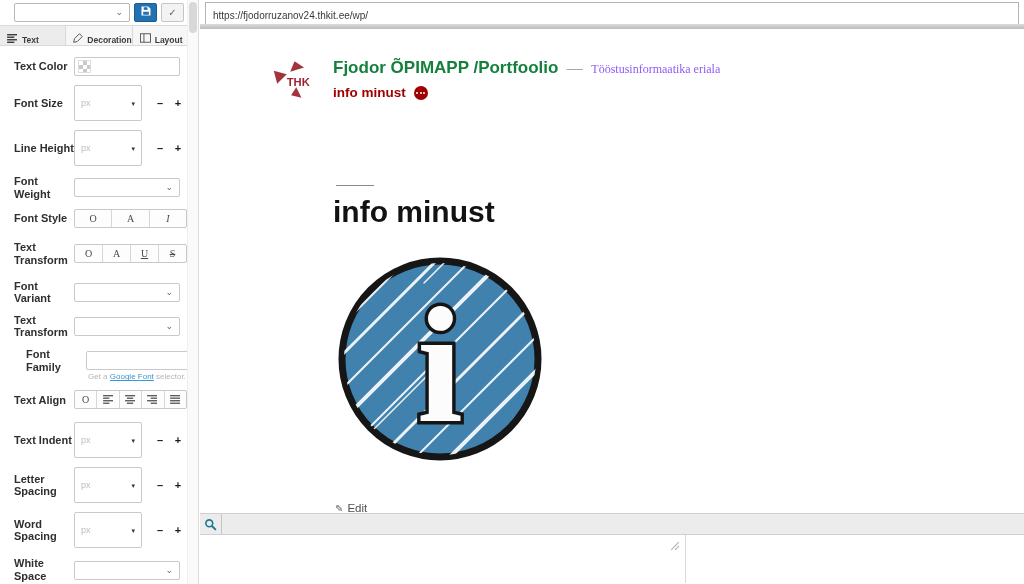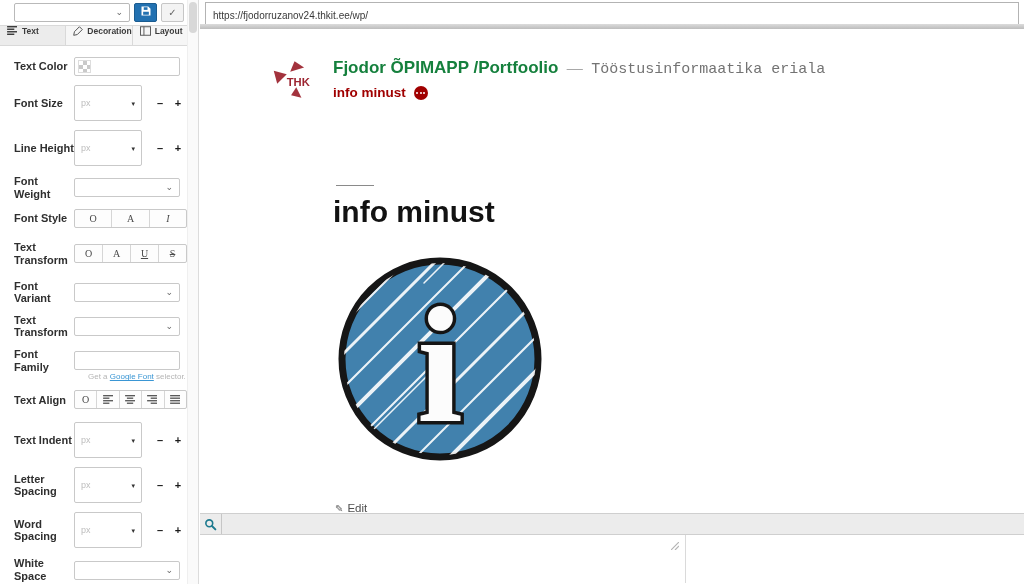--- a/index.html
+++ b/index.html
@@ -8,21 +8,21 @@
   .app { position:relative; width:1024px; height:584px; overflow:hidden; background:#fff; }
 
   
   .panel { position:absolute; left:0; top:0; width:199px; height:584px; background:#fff; border-right:1px solid #dcdcdc; }
   .toolbar { display:flex; align-items:center; gap:4px; padding:3px 14px 3px 14px; height:25px; }
   .sel-dd { flex:1; height:19px; border:1px solid #b9b9b9; border-radius:2px; background:#fff; display:flex; align-items:center; justify-content:space-between; padding:0 6px; color:#777; font-size:9px; }
   .btn { height:19px; width:23px; border-radius:2px; display:flex; align-items:center; justify-content:center; flex-shrink:0; }
   .btn.save { background:#2271b1; border:1px solid #1b5c90; }
   .btn.apply { background:#f3f3f3; border:1px solid #c6c6c6; color:#666; font-size:10px; }
   .tabs { display:flex; height:21px; border-top:1px solid #d9d9d9; border-bottom:1px solid #d9d9d9; background:#f6f6f6; }
-  .tab { flex:1; display:flex; align-items:flex-start; gap:4px; padding-left:7px; font-size:8.5px; font-weight:700; color:#3c3c3c; border-right:1px solid #d9d9d9; background:#f6f6f6; white-space:nowrap; }
+  .tab { flex:1; display:flex; align-items:flex-end; gap:4px; padding-left:7px; font-size:8.5px; font-weight:700; color:#3c3c3c; border-right:1px solid #d9d9d9; background:#f6f6f6; white-space:nowrap; }
   .tab:last-child { border-right:none; }
   .tab.active { background:#ececec; }
   .fields { padding:11px 12px 0 14px; }
   .row { display:flex; align-items:center; margin-bottom:9px; min-height:19px; }
   .row.gap-lg { margin-bottom:13px; }
   .row label { width:60px; font-size:11px; font-weight:700; color:#2f2f2f; line-height:1.15; flex-shrink:0; }
   .ctl { flex:1; display:flex; align-items:center; }
   .select { width:106px; height:19px; border:1px solid #c9c9c9; border-radius:2px; background:#fff; display:flex; align-items:center; justify-content:flex-end; padding:0 6px; color:#666; font-size:9px; }
   .txt-input { width:106px; height:19px; border:1px solid #c9c9c9; border-radius:2px; background:#fff; font-size:9px; color:#333; padding:0 4px; font-family:"Liberation Sans",sans-serif; }
   .color-input { width:106px; height:19px; border:1px solid #c9c9c9; border-radius:2px; background:#fff; display:flex; align-items:center; padding:0 3px; }
@@ -49,21 +49,21 @@
   
   .main { position:absolute; left:200px; top:0; width:824px; height:584px; background:#fff; }
   .urlbar { position:absolute; left:5px; top:2px; width:814px; height:17px; border:1px solid #b3b3b3; font-size:10px; color:#3a3a3a; padding:12px 7px; background:#fff; font-family:"Liberation Sans",sans-serif; }
   .hr-divider { position:absolute; left:0; top:24px; width:824px; height:5px; background:linear-gradient(#dcdcdc,#bdbdbd); }
   .page { position:absolute; left:0; top:29px; width:824px; height:484px; background:#fff; overflow:hidden; }
 
   .logo { position:absolute; left:72px; top:31px; }
   .sitehead { position:absolute; left:133px; top:29px; white-space:nowrap; }
   .site-title { font-size:17px; font-weight:700; color:#15803d;margin-top:16px; }
   .site-sep { color:#9a9a9a; font-size:16px; font-family:"Liberation Serif",serif; padding:0 4px; }
-  .site-tagline { color:#737373; font-size:15px; font-family:Liberation Mono, monospace; }
+  .site-tagline { color:#8b5cf6; font-size:12px; font-family:Liberation Serif, serif; }
   .nav { position:absolute; left:133px; top:56px; display:flex; align-items:center; gap:8px; }
   .nav-item { font-size:13.5px; font-weight:700; color:#a00000; }
   .ellipsis-badge { width:14px; height:14px; border-radius:50%; background:#a00000; display:flex; align-items:center; justify-content:center; gap:1.5px; }
   .ellipsis-badge i { width:2px; height:2px; border-radius:50%; background:#fff; }
 
   .rule { position:absolute; left:136px; top:156px; width:38px; border-top:1px solid #8a8a8a; }
   .h1 { position:absolute; left:133px; top:166px; font-size:30px; font-weight:800; color:#121212; }
   .infoicon { position:absolute; left:134px; top:224px; }
   .bullets { position:absolute; left:387px; top:230px; width:282px; list-style:disc; padding-left:17px; }
   .bullets li { font-family:"Liberation Serif",serif; font-size:15px; color:#191919; line-height:23px; margin-bottom:5px; white-space:pre-line; }
@@ -209,21 +209,21 @@
 
       <div class="row">
         <label>Text Transform</label>
         <div class="ctl">
           <div class="select">
             <span class="chev">⌄</span>
           </div>
         </div>
       </div>
 
-      <div class="row" style="margin-bottom:4px;">
+      <div class="row" style="margin-bottom:4px;margin-left:12px;">
         <label>Font Family</label>
         <div class="ctl">
           <input class="txt-input" value="" style="">
         </div>
       </div>
       <div class="helper"><span>Get a </span><a>Google Font</a><span> selector.</span></div>
 
       <div class="row gap-lg">
         <label>Text Align</label>
         <div class="ctl">

